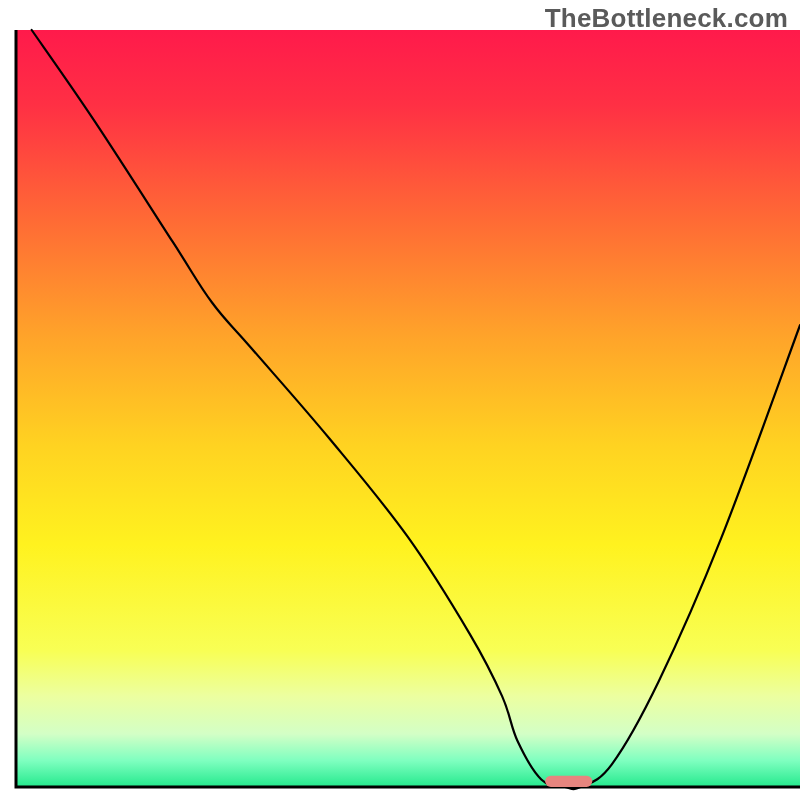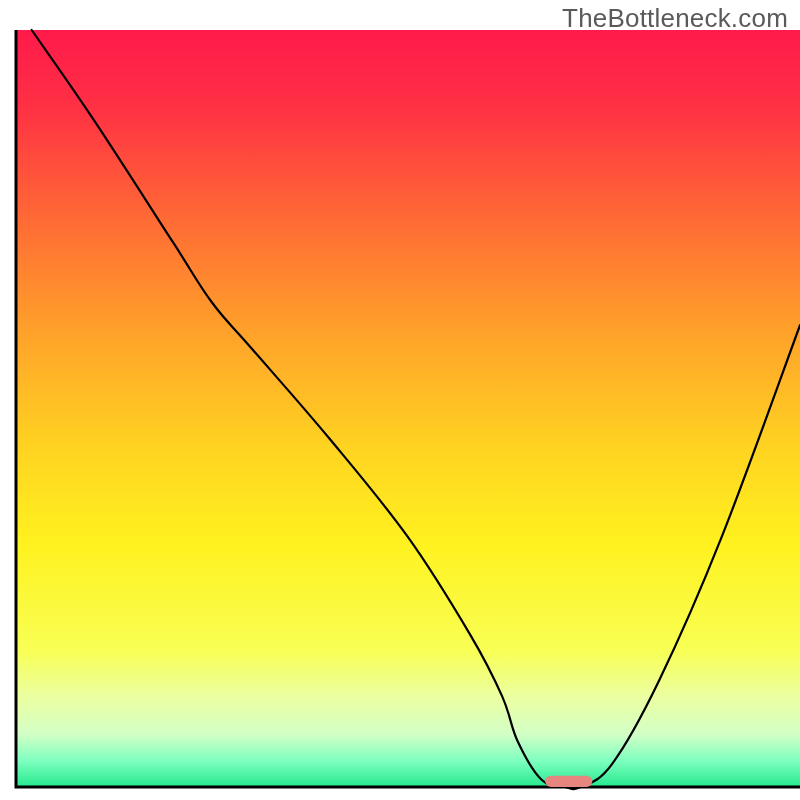--- a/index.html
+++ b/index.html
@@ -14,21 +14,21 @@
   .chart-wrap {
     position: relative;
     width: 800px;
     height: 800px;
   }
   .watermark {
     position: absolute;
     top: 3px;
     right: 12px;
     font-size: 26px;
-    font-weight: 400;
+    font-weight: 700;
     color: #5a5a5a;
     letter-spacing: 0.2px;
     z-index: 5;
   }
   svg {
     display: block;
   }
 </style>
 </head>
 <body>

